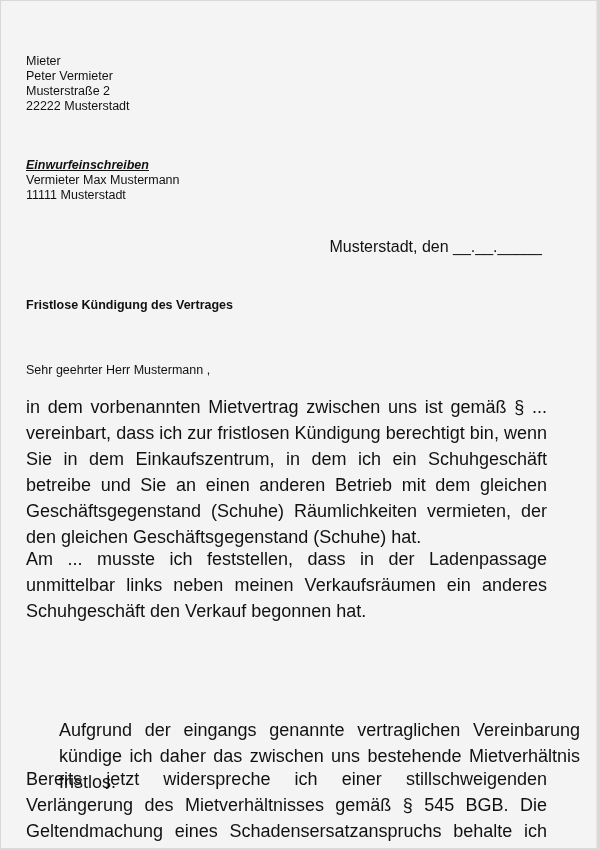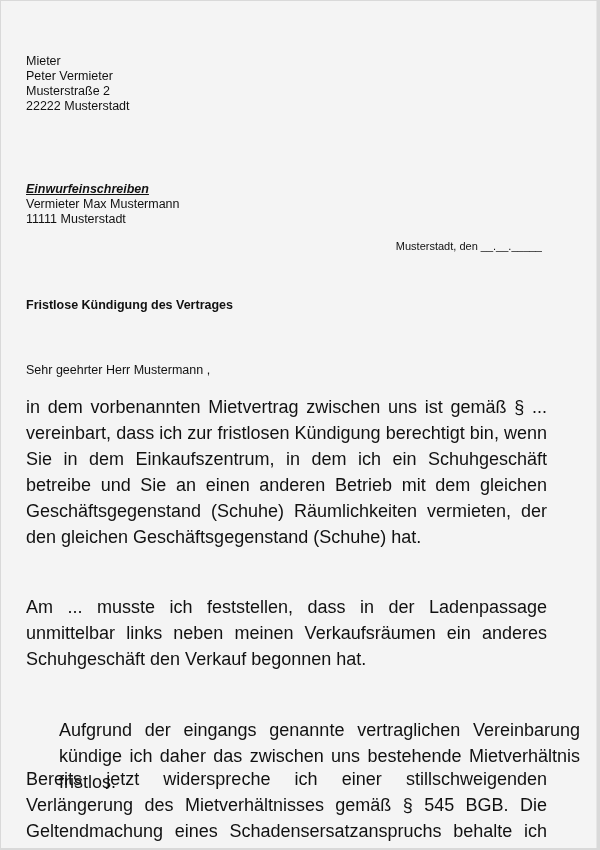--- a/index.html
+++ b/index.html
@@ -24,37 +24,37 @@
       border-right: 1px solid #e6e6e6;
       box-sizing: border-box;
     }
     .block {
       position: absolute;
       left: 25px;
       font-size: 12.5px;
       line-height: 15px;
     }
     .line { display: block; white-space: nowrap; }
-    .u-bi { font-weight: bold; font-style: italic; text-decoration: underline; margin-top: 24px; }
+    .u-bi { font-weight: bold; font-style: italic; text-decoration: underline; }
     .bold { font-weight: bold; }
     .ital { font-style: italic; }
     .para {
       position: absolute;
       left: 25px;
       width: 521px;
       font-size: 18px;
       line-height: 26px;
       text-align: justify;
       text-align-last: left;
     }
     .date {
       position: absolute;
       right: 54px;
       top: 238px;
-      font-size: 11px;
+      font-size: 16px;
       line-height: 15px;
       white-space: nowrap;
     }
     .hint {
       position: absolute;
       left: 0;
       width: 570px;
       top: 636px;
       text-align: center;
       font-size: 12.5px;
@@ -82,20 +82,20 @@
 
   <div class="date">Musterstadt, den __.__._____</div>
 
 
   <div class="block" style="top:362px;">Sehr geehrter Herr Mustermann ,</div>
 
   <div class="block bold" style="top:297px;">Fristlose Kündigung des Vertrages</div>
 
   <div class="para" style="top:393px;">in dem vorbenannten Mietvertrag zwischen uns ist gemäß § ... vereinbart, dass ich zur fristlosen Kündigung berechtigt bin, wenn Sie in dem Einkaufszentrum, in dem ich ein Schuhgeschäft betreibe und Sie an einen anderen Betrieb mit dem gleichen Geschäftsgegenstand (Schuhe) Räumlichkeiten vermieten, der den gleichen Geschäftsgegenstand (Schuhe) hat.</div>
 
-  <div class="para" style="top:545px;margin-top:48px;">Am ... musste ich feststellen, dass in der Ladenpassage unmittelbar links neben meinen Verkaufsräumen ein anderes Schuhgeschäft den Verkauf begonnen hat.</div>
+  <div class="para" style="top:545px;">Am ... musste ich feststellen, dass in der Ladenpassage unmittelbar links neben meinen Verkaufsräumen ein anderes Schuhgeschäft den Verkauf begonnen hat.</div>
 
 
   <div class="para" style="top:716px;margin-left:33px;">Aufgrund der eingangs genannte vertraglichen Vereinbarung kündige ich daher das zwischen uns bestehende Mietverhältnis fristlos.</div>
 
   <div class="para" style="top:765px;">Bereits jetzt widerspreche ich einer stillschweigenden Verlängerung des Mietverhältnisses gemäß § 545 BGB. Die Geltendmachung eines Schadensersatzanspruchs behalte ich mir ausdrücklich vor.</div>
 
 </div>
 
 </body></html>

